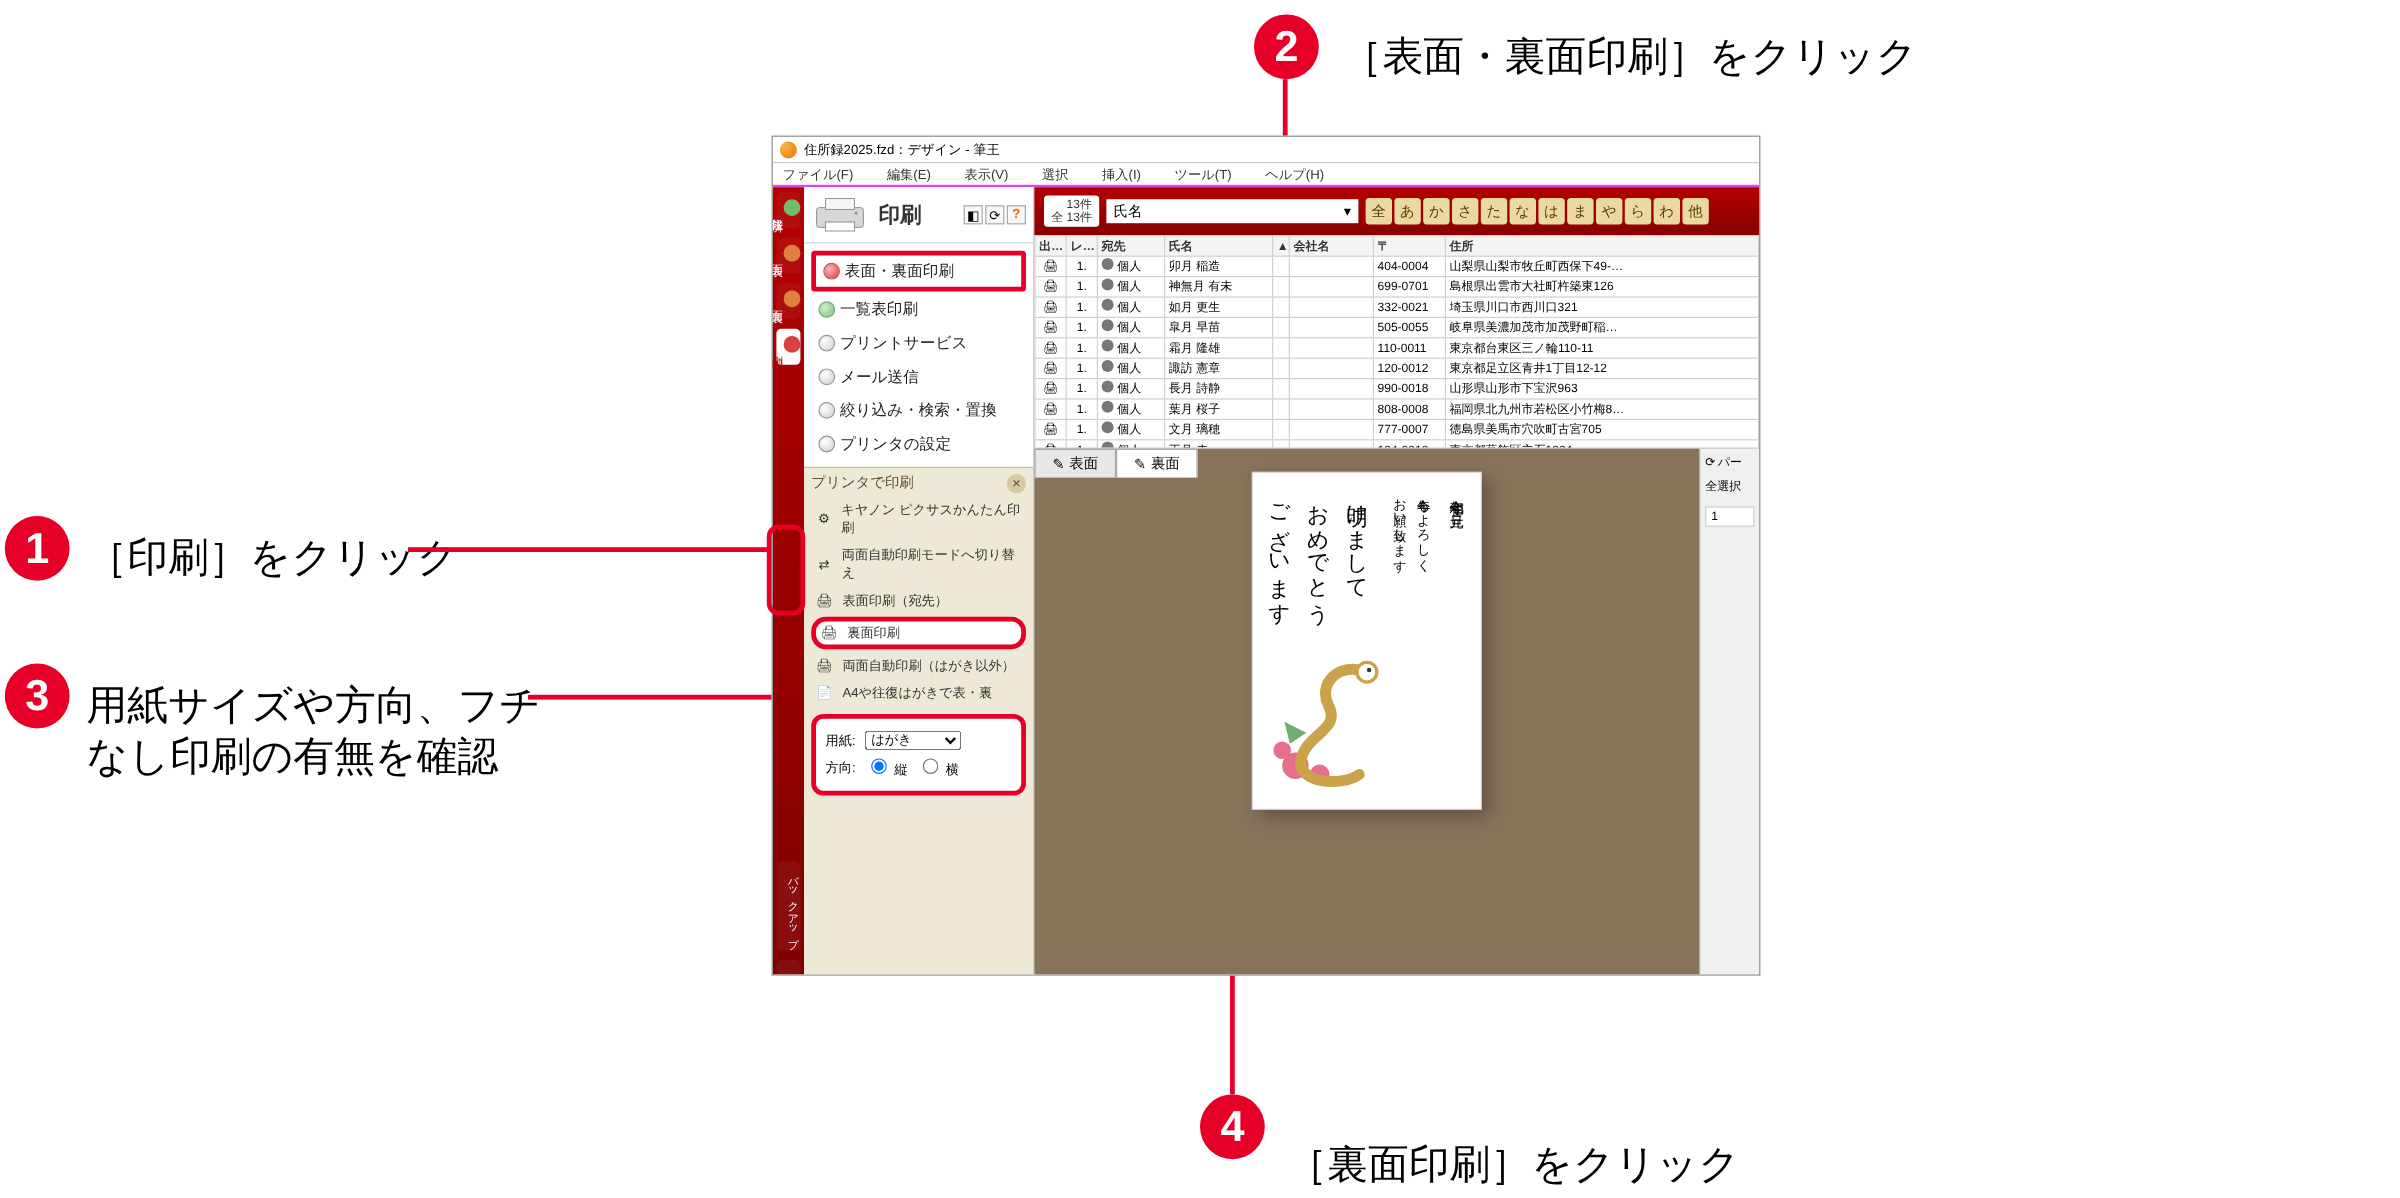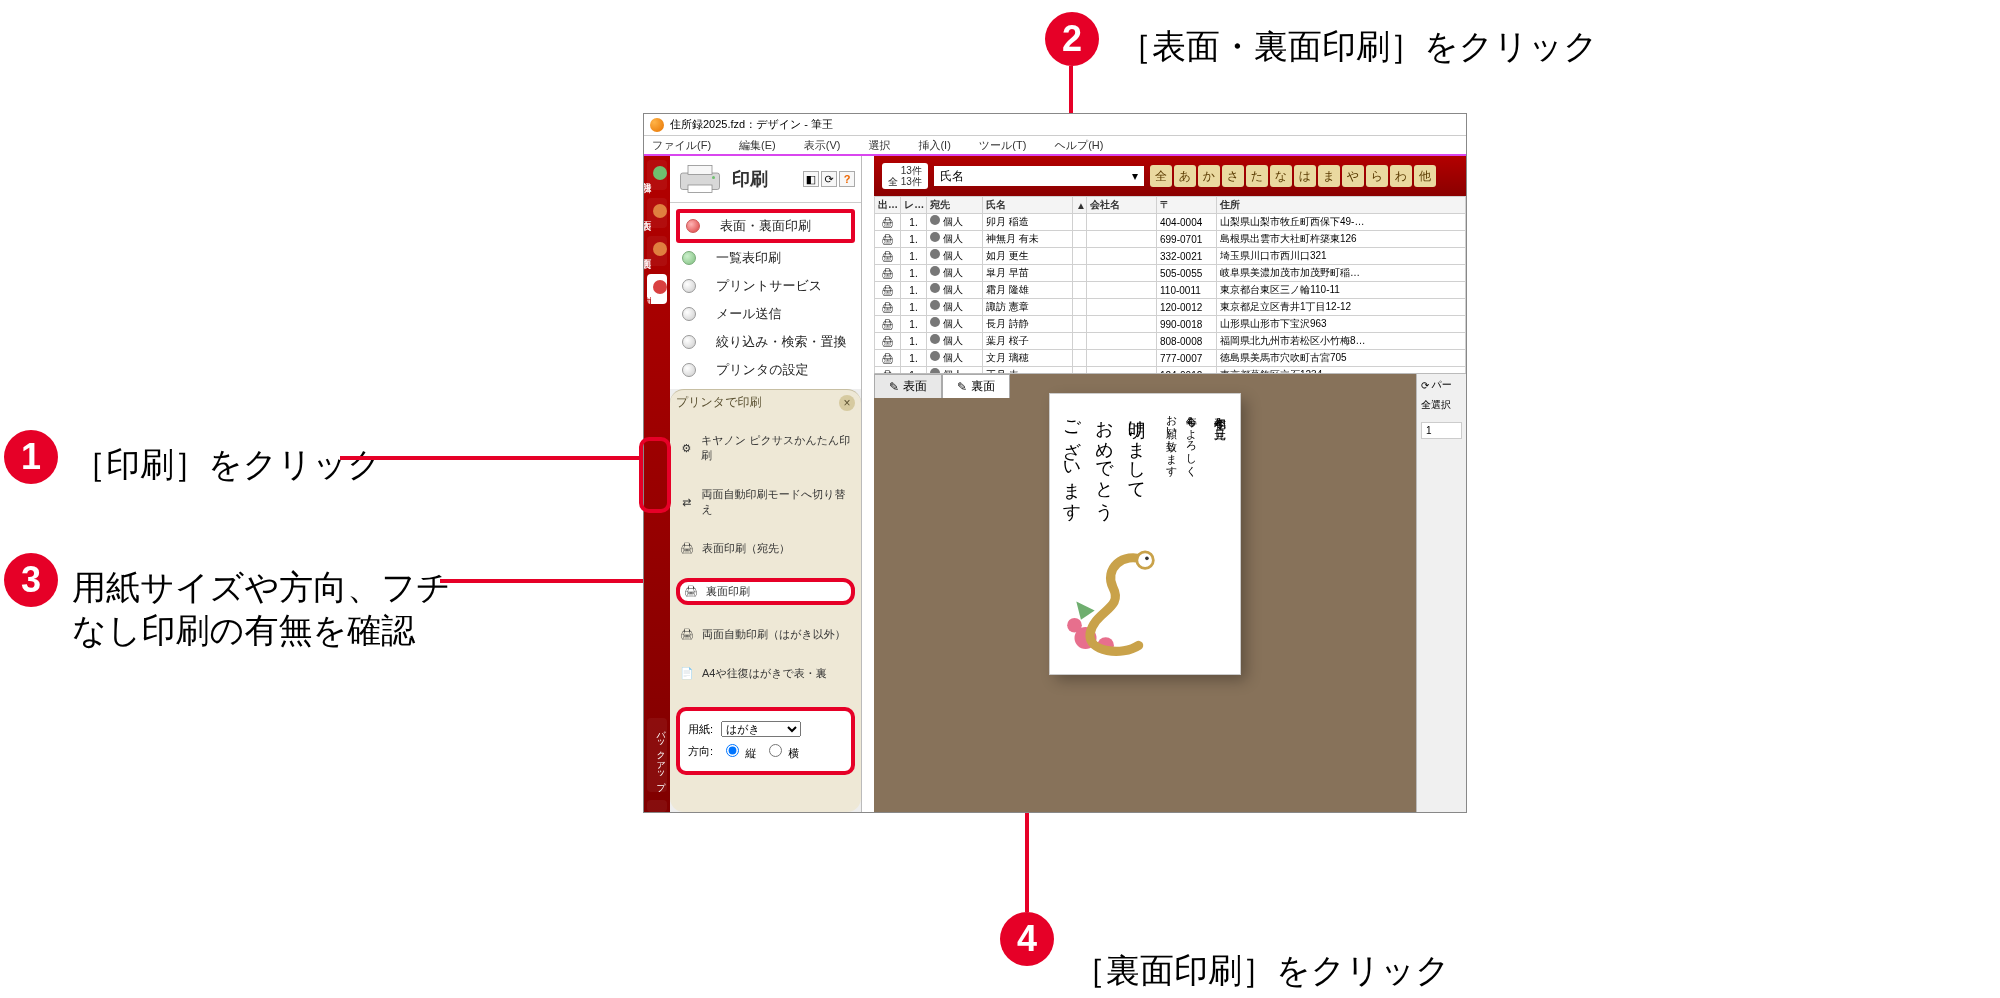--- a/index.html
+++ b/index.html
@@ -110,42 +110,41 @@
   .printhead .lbl { font-size: 18px; color: #333; font-weight: 600; }
   .toolicons { margin-left: auto; display: flex; gap: 2px; }
   .toolicons span {
     width: 16px; height: 16px; border: 1px solid #aaa;
     background: #f7f7f7; display: flex; align-items: center; justify-content: center;
     font-size: 11px;
   }
 
   .menulist { padding: 4px 6px; background: #fff; }
   .menulist .item {
-    display: flex; align-items: center; gap: 20px;
+    display: flex; align-items: center; gap: 4px;
     padding: 4px 6px; margin: 2px 0;
     font-size: 13px; color: #222;
     border-radius: 3px;
   }
   .bullet {
     width: 14px; height: 14px; border-radius: 50%;
     border: 1px solid #999;
     background: radial-gradient(circle at 35% 35%, #fff, #ccc);
   }
   .bullet.red { background: radial-gradient(circle at 35% 35%, #ffb3b3, #d94040); border-color: #c55; }
   .bullet.grn { background: radial-gradient(circle at 35% 35%, #ccf0cc, #7fbf7f); border-color: #7a7; }
   .hlbox { border: 4px solid #e60027; border-radius: 12px; }
 
   .subpanel {
     background: #eee8d6;
     border-top: 1px solid #c7bfa3;
     flex: 1;
     padding: 4px 6px;
-    display: flex; flex-direction: column; gap: 20px;
+    display: flex; flex-direction: column; gap: 4px;
     position: relative;
-    border-radius: 14px;
   }
   .subpanel .hdr {
     display: flex; justify-content: space-between; align-items: center;
     color: #5a5030; font-size: 12px;
   }
   .subpanel .row {
     display: flex; align-items: center; gap: 6px;
     font-size: 11px; color: #333;
     padding: 2px 2px;
   }
@@ -154,21 +153,21 @@
     border: 4px solid #e60027; border-radius: 10px;
     padding: 6px 8px; margin-top: 4px;
     background: #fff;
   }
   .paperbox select {
     width: 80px; font-size: 11px;
   }
   .paperbox .line { display: flex; align-items: center; gap: 8px; margin: 4px 0; font-size: 11px; }
 
   
-  .main { flex: 1; display: flex; flex-direction: column; margin-left: 12px; }
+  .main { flex: 1; display: flex; flex-direction: column; }
   .filterbar {
     height: 40px;
     background: linear-gradient(#b30000, #8a0000);
     display: flex; align-items: center; padding: 0 8px; gap: 6px;
     color: #fff;
   }
   .countbox {
     background: #fff; color: #333; border-radius: 3px;
     padding: 2px 6px; font-size: 10px; line-height: 1.1;
     text-align: right;

